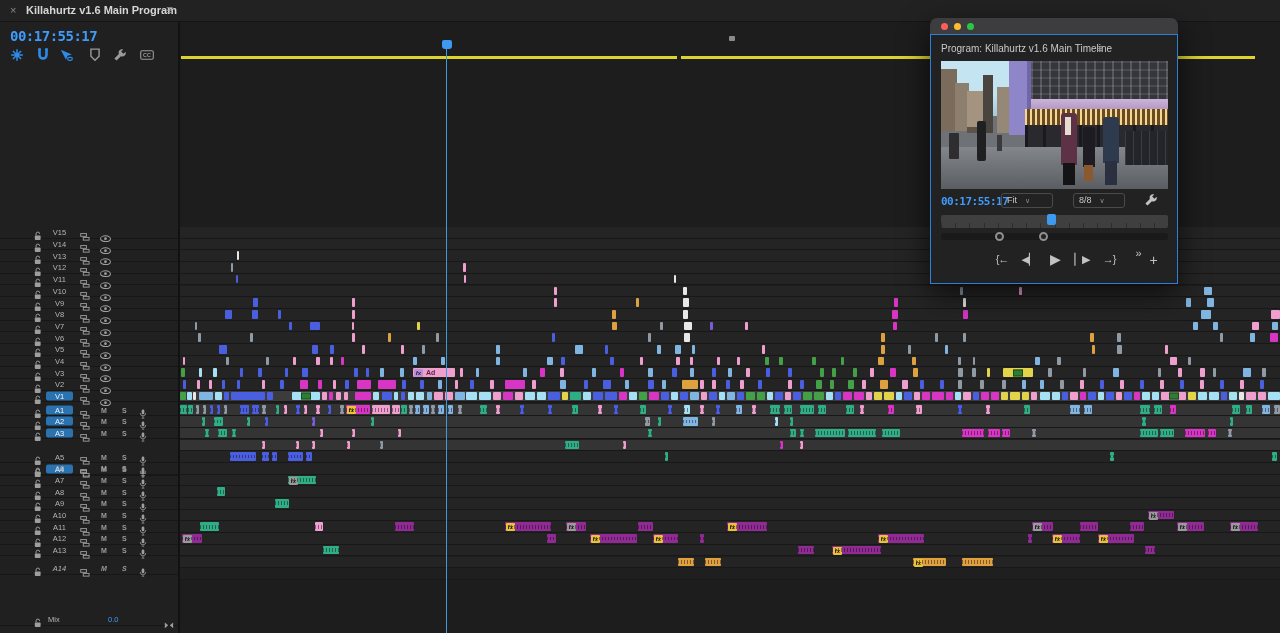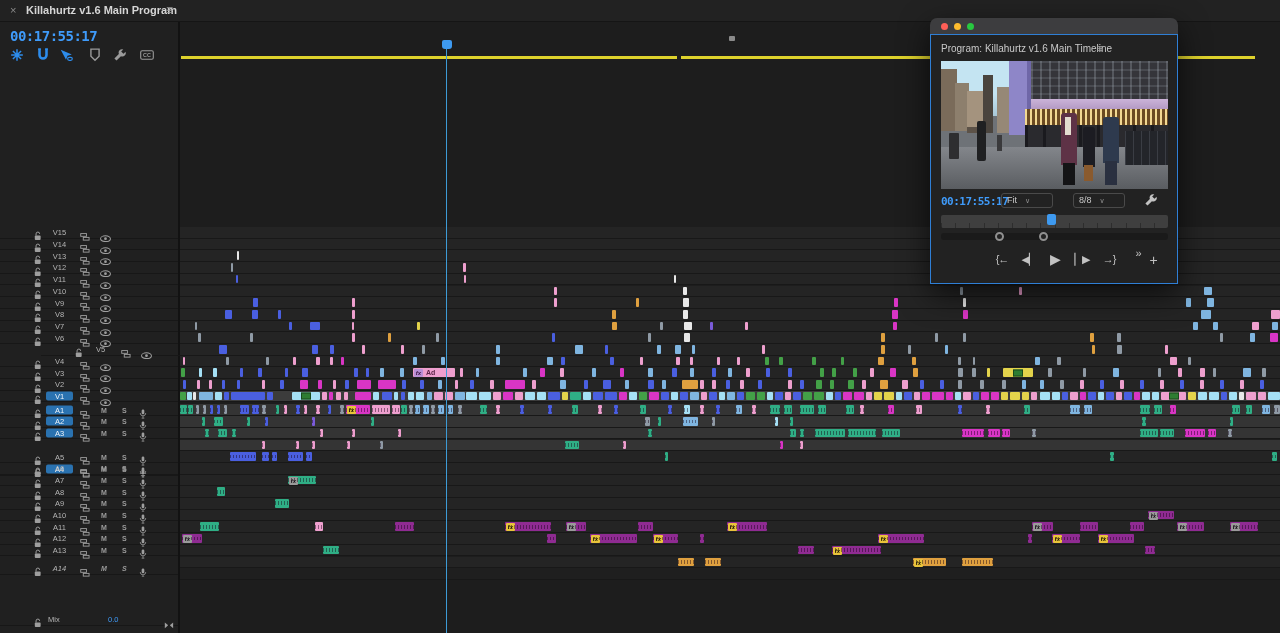--- a/index.html
+++ b/index.html
@@ -271,21 +271,21 @@
           <span class="tname">V6</span>
           <span class="syncic"><svg viewBox="0 0 11 10">
               <rect x="0.8" y="1.2" width="6.4" height="3" fill="none" stroke="#9e9e9e" stroke-width="1"></rect>
               <rect x="3.6" y="5.4" width="6.4" height="3" fill="none" stroke="#9e9e9e" stroke-width="1"></rect>
             </svg></span>
           <span class="eyeic"><svg viewBox="0 0 12 8">
               <ellipse cx="6" cy="4" rx="5.4" ry="3.2" fill="none" stroke="#9e9e9e" stroke-width="1.1"></ellipse>
               <circle cx="6" cy="4" r="1.5" fill="#9e9e9e"></circle>
             </svg></span>
         </div>
-        <div class="throw" style="top: 322px; height: 11.7px; margin-left: 41px;">
+        <div class="throw" style="top: 322px; height: 11.7px;">
           <span class="lockic"><svg viewBox="0 0 10 11">
               <rect x="2" y="5" width="6.5" height="5" rx="1" fill="#9e9e9e"></rect>
               <path d="M3.4 5V3.2a2 2 0 0 1 4 0" fill="none" stroke="#9e9e9e" stroke-width="1.1"></path>
             </svg></span>
           <span class="tname">V5</span>
           <span class="syncic"><svg viewBox="0 0 11 10">
               <rect x="0.8" y="1.2" width="6.4" height="3" fill="none" stroke="#9e9e9e" stroke-width="1"></rect>
               <rect x="3.6" y="5.4" width="6.4" height="3" fill="none" stroke="#9e9e9e" stroke-width="1"></rect>
             </svg></span>
           <span class="eyeic"><svg viewBox="0 0 12 8">

